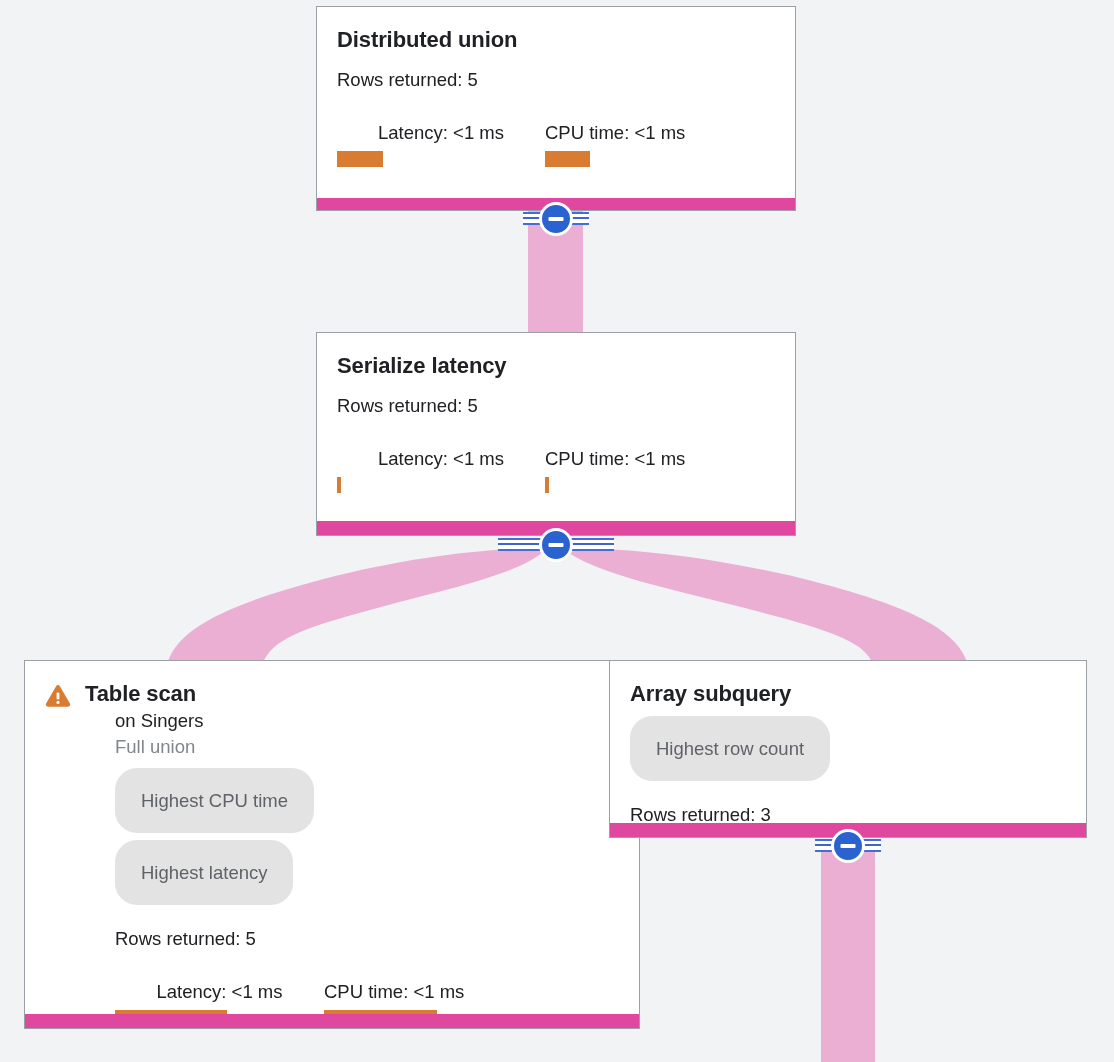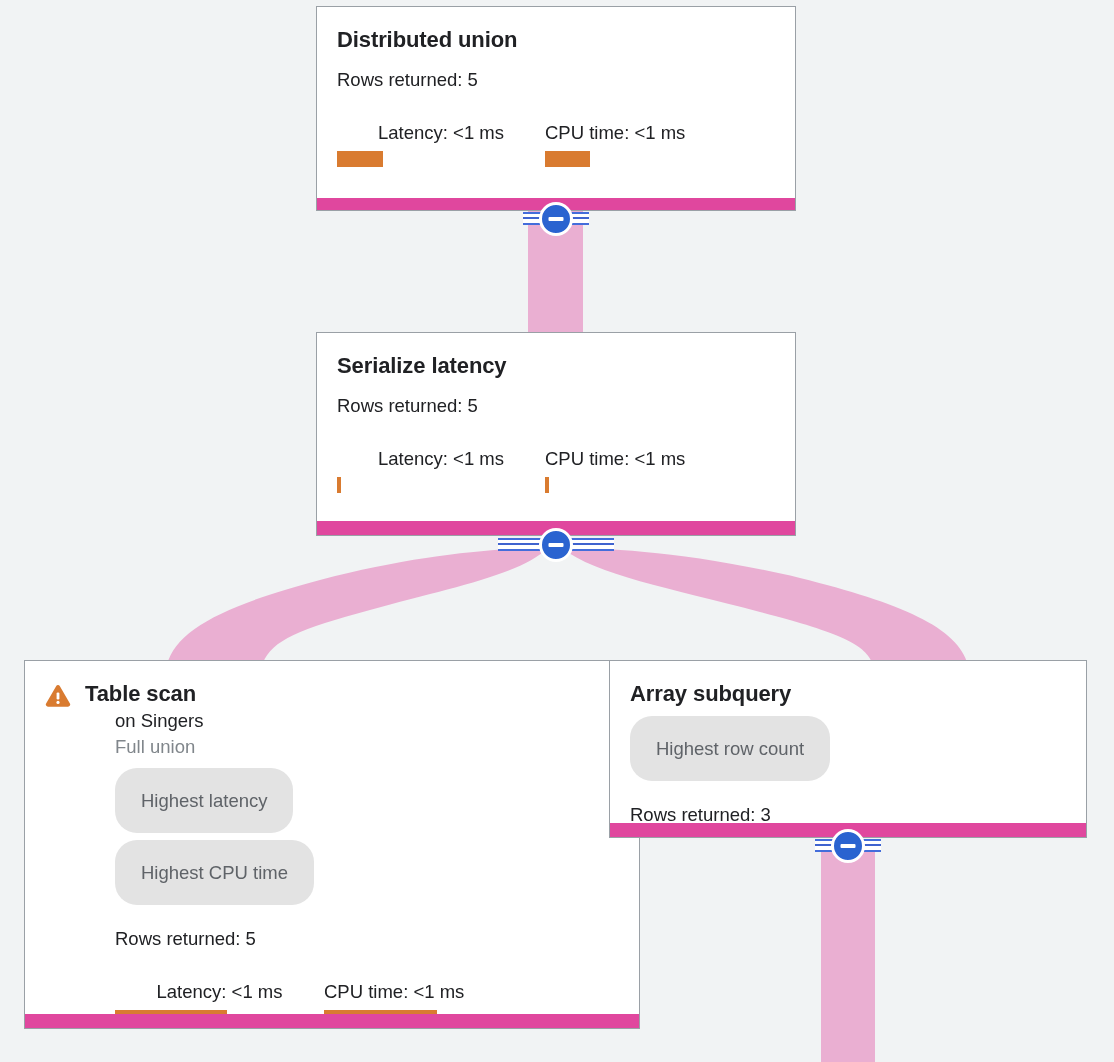--- a/index.html
+++ b/index.html
@@ -272,22 +272,22 @@
                    L14.9 2.2 a2.2 2.2 0 0 0 -3.8 0 Z" fill="#d97b30"></path>
           <rect x="11.6" y="8.4" width="2.8" height="7" rx="1.2" fill="#ffffff"></rect>
           <circle cx="13" cy="18.4" r="1.6" fill="#ffffff"></circle>
         </svg>
         <div class="node-title">Table scan</div>
       </div>
       <div style="padding-left:70px;">
         <div class="node-sub">on Singers</div>
         <div class="node-sub-muted">Full union</div>
         <div class="badges">
+          <div><span class="badge">Highest CPU time</span></div>
           <div><span class="badge">Highest latency</span></div>
-          <div><span class="badge">Highest CPU time</span></div>
         </div>
         <div class="node-rows">Rows returned: 5</div>
         <div class="metrics">
           <div class="metric" style="width:209px;">
             <div class="metric-label">Latency: &lt;1 ms</div>
             <div class="metric-bar" style="width:112px;"></div>
           </div>
           <div class="metric">
             <div class="metric-label">CPU time: &lt;1 ms</div>
             <div class="metric-bar" style="width:113px;"></div>

